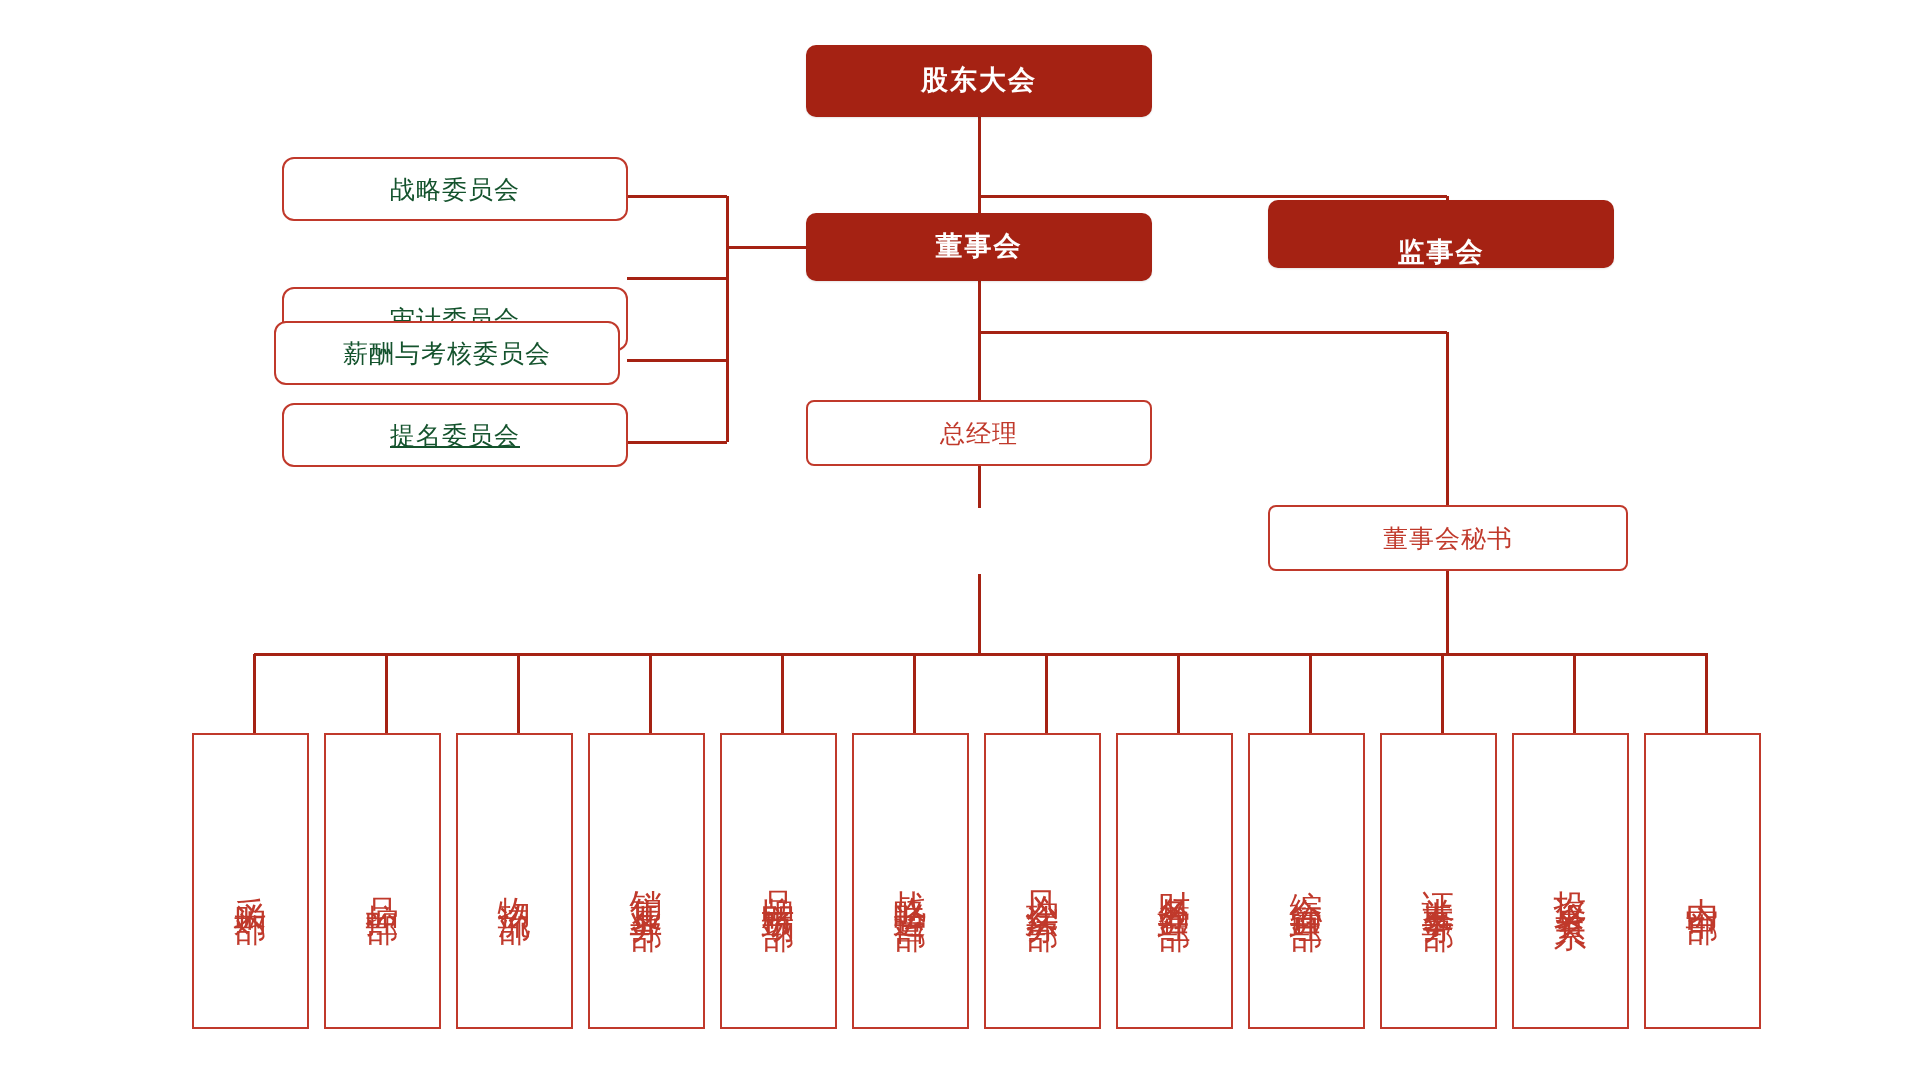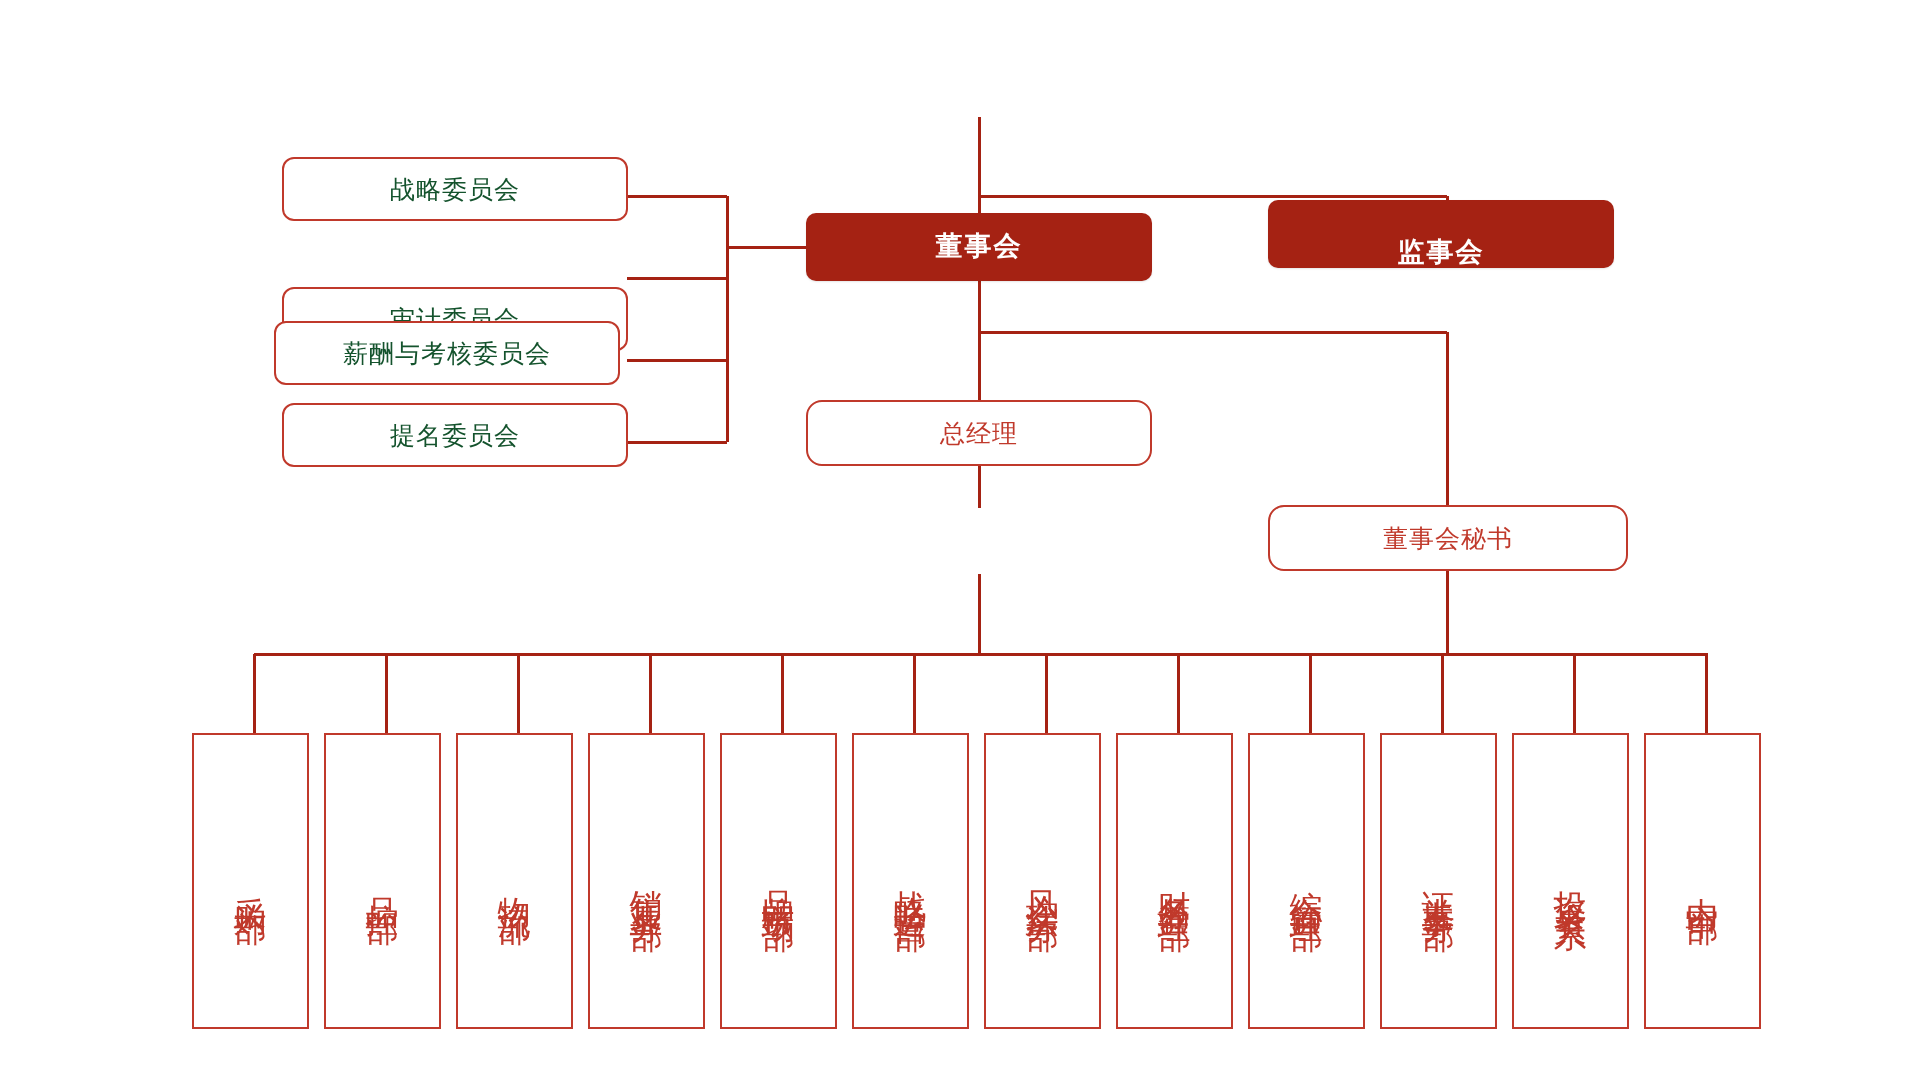--- a/index.html
+++ b/index.html
@@ -43,21 +43,21 @@
     font-weight: bold;
     font-size: 27px;
     letter-spacing: 2px;
     box-shadow: 0 1px 2px rgba(0,0,0,0.10);
   }
   
   .node.outline {
     background: #ffffff;
     color: #c0392b;
     border: 2px solid #c0392b;
-    border-radius: 16px;
+    border-radius: 8px;
     font-size: 25px;
     letter-spacing: 1px;
   }
   
   .node.committee {
     background: #ffffff;
     color: #14532d;
     border: 2px solid #c0392b;
     border-radius: 12px;
     font-size: 25px;
@@ -124,20 +124,23 @@
 
       <line x1="727" y1="196" x2="727" y2="442"></line>
       <line x1="727" y1="247" x2="806" y2="247"></line>
       <line x1="627" y1="196" x2="727" y2="196"></line>
       <line x1="627" y1="278" x2="727" y2="278"></line>
       <line x1="627" y1="360" x2="727" y2="360"></line>
       <line x1="627" y1="442" x2="727" y2="442"></line>
     </g>
   </svg>
 
+  <div class="node filled" style="left:806px; top:45px; width:346px; height:72px;">
+    <span>股东大会</span>
+  </div>
 
   <div class="node filled" style="left:806px; top:213px; width:346px; height:68px;justify-content:center;">
     <span>董事会</span>
   </div>
 
   <div class="node filled" style="left:1268px; top:200px; width:346px; height:68px;align-items:flex-end;">
     <span>监事会</span>
   </div>
 
   <div class="node committee" style="left:282px; top:157px; width:346px; height:64px;">
@@ -145,21 +148,21 @@
   </div>
 
   <div class="node committee" style="left:282px; top:239px; width:346px; height:64px;margin-top:48px;">
     <span>审计委员会</span>
   </div>
 
   <div class="node committee" style="left:274px; top:321px; width:346px; height:64px;">
     <span>薪酬与考核委员会</span>
   </div>
 
-  <div class="node committee" style="left:282px; top:403px; width:346px; height:64px;">
+  <div class="node committee" style="left:282px; top:403px; width:346px; height:64px;text-decoration:underline;">
     <span>提名委员会</span>
   </div>
 
   <div class="node outline" style="left:806px; top:400px; width:346px; height:66px;">
     <span>总经理</span>
   </div>
 
 
   <div class="node outline" style="left:1268px; top:505px; width:360px; height:66px;">
     <span>董事会秘书</span>

